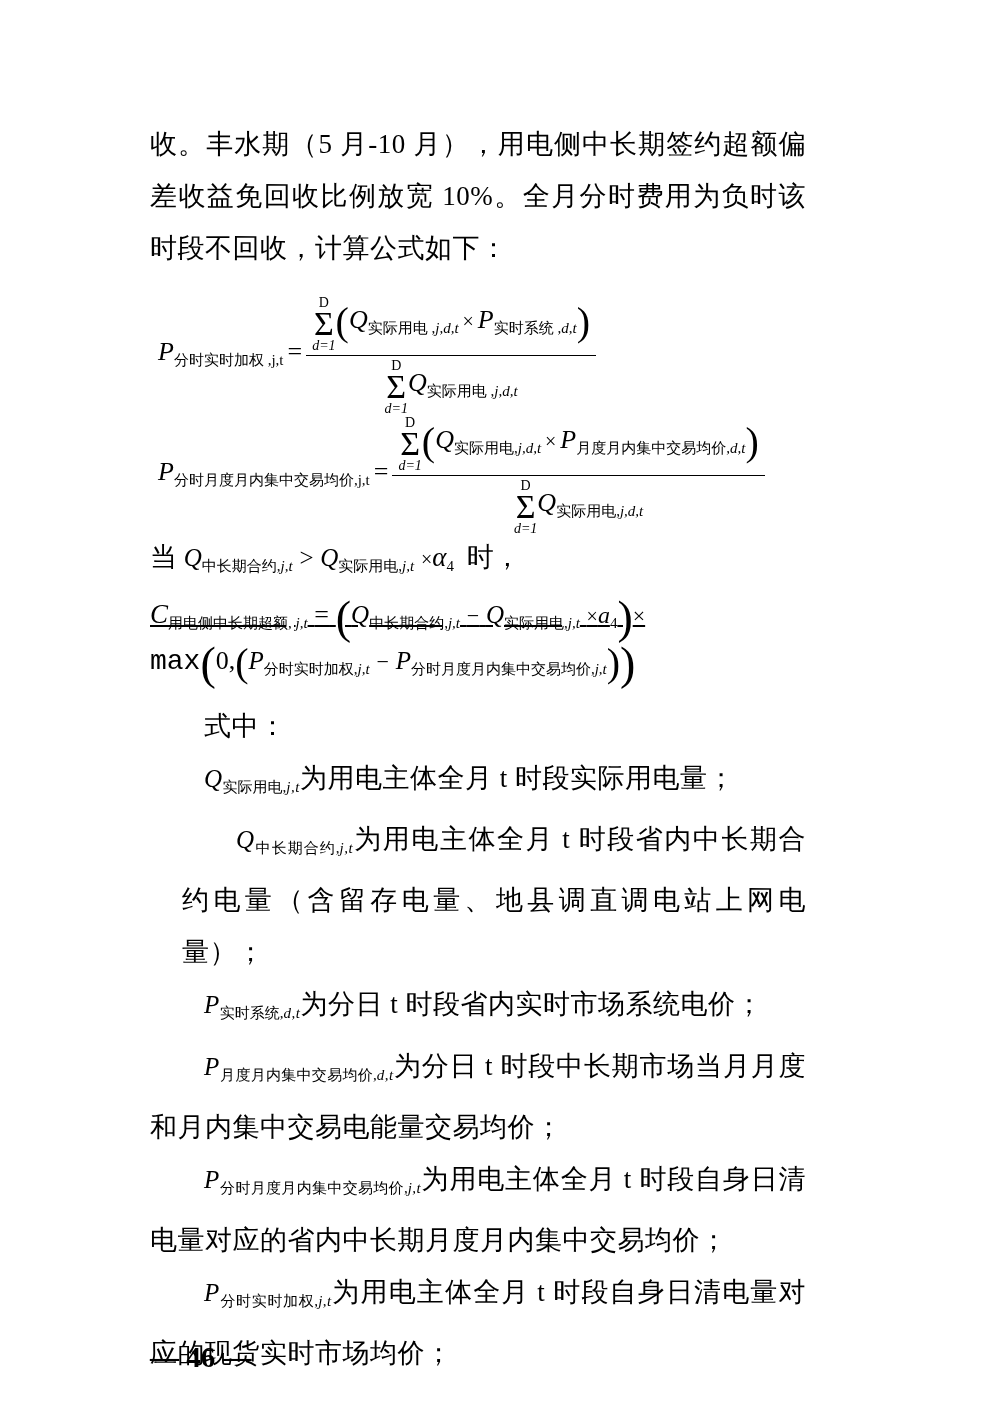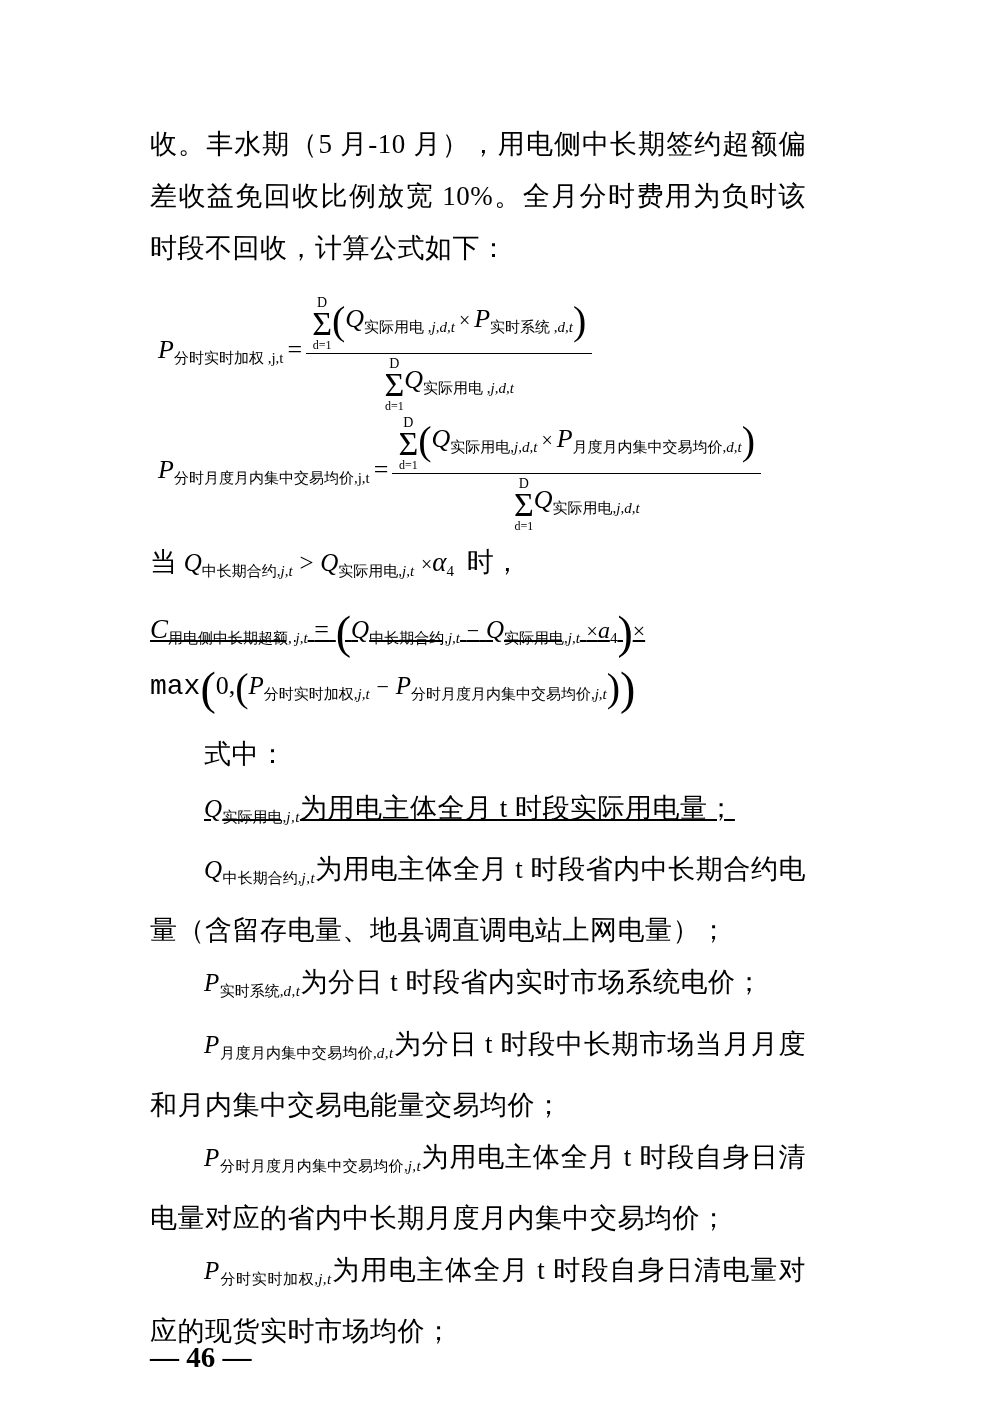--- a/index.html
+++ b/index.html
@@ -61,22 +61,24 @@
     font-style: normal;
     display: block;
   }
   .sigma-stack .sig {
     font-size: 34px;
     font-style: normal;
     display: block;
     line-height: 0.85;
   }
   .sigma-stack .limb {
-    font-size: 12px;
-    display: block;
+    font-size: 14px;
+    font-style: italic;
+    display: block;
+    text-align: right;
   }
   
   .frac {
     display: inline-block;
     vertical-align: middle;
     text-align: center;
   }
   .frac .num {
     display: block;
     padding: 0 6px 2px 6px;
@@ -98,21 +100,21 @@
     margin-left: 8px;
     height: 112px;
   }
   .eq-block-2 {
     margin-top: 8px;
     margin-left: 8px;
     height: 118px;
   }
   .eq-line {
     font-size: 27px;
-    line-height: 44px;
+    line-height: 34px;
     margin: 0;
   }
   .bigparen {
     font-size: 40px;
     font-style: normal;
     vertical-align: -0.18em;
     font-family: "Liberation Serif", serif;
   }
   .bigparen2 {
     font-size: 46px;
@@ -204,27 +206,27 @@
     <span class="cn" style="font-size:22px;">−</span>
     <span class="var" style="font-size:25px;">Q</span><span class="sub">实际用电,</span><span class="sub-i">j,t</span>
     <span class="cn" style="font-size:20px;">×</span><span class="var" style="font-size:24px;">a</span><span class="sub">4</span><span class="bigparen2">)</span><span class="cn" style="font-size:22px;">×</span>
   </div>
   <div class="eq-line" style="margin-top:2px; margin-left:0;">
     <span class="cn" style="font-size:28px;font-family:Liberation Mono, monospace;">max</span><span class="bigparen2">(</span><span class="cn" style="font-size:26px;">0,</span><span class="bigparen">(</span><span class="var" style="font-size:25px;">P</span><span class="sub">分时实时加权,</span><span class="sub-i">j,t</span>
     <span class="cn" style="font-size:22px;">−</span>
     <span class="var" style="font-size:25px;">P</span><span class="sub">分时月度月内集中交易均价,</span><span class="sub-i">j,t</span><span class="bigparen">)</span><span class="bigparen2">)</span>
   </div>
 
-  <p class="para indent" style="margin-top:14px;font-family:Liberation Mono, monospace;">式中：</p>
-
-  <p class="para indent" style="margin-top:0;text-decoration:underline;">
+  <p class="para indent" style="margin-top:14px;">式中：</p>
+
+  <p class="para indent" style="margin-top:0;">
     <span class="var" style="font-size:25px;">Q</span><span class="sub">实际用电,</span><span class="sub-i">j,t</span><span class="cn">为用电主体全月 t 时段实际用电量；</span>
   </p>
 
-  <p class="para indent" style="margin-top:0;">
+  <p class="para indent" style="margin-top:0;margin-left:32px;">
     <span class="var" style="font-size:25px;">Q</span><span class="sub">中长期合约,</span><span class="sub-i">j,t</span><span class="cn">为用电主体全月 t 时段省内中长期合约电量（含留存电量、地县调直调电站上网电量）；</span>
   </p>
 
   <p class="para indent" style="margin-top:0;">
     <span class="var" style="font-size:25px;">P</span><span class="sub">实时系统,</span><span class="sub-i">d,t</span><span class="cn">为分日 t 时段省内实时市场系统电价；</span>
   </p>
 
   <p class="para indent" style="margin-top:0;">
     <span class="var" style="font-size:25px;">P</span><span class="sub">月度月内集中交易均价,</span><span class="sub-i">d,t</span><span class="cn">为分日 t 时段中长期市场当月月度和月内集中交易电能量交易均价；</span>
   </p>

